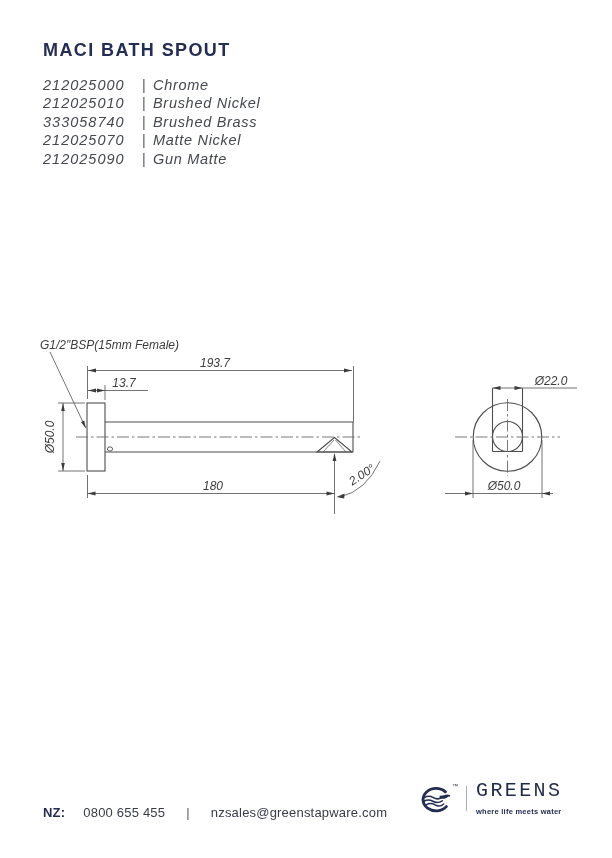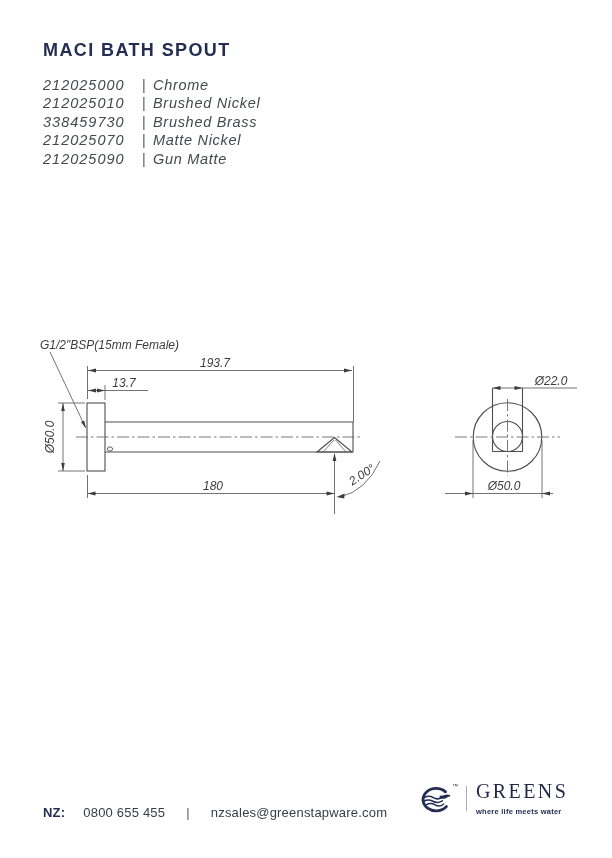--- a/index.html
+++ b/index.html
@@ -51,21 +51,21 @@
   .emblem-wrap { position:relative; width:38px; height:30px; }
   .emblem-wrap .tm {
     position:absolute; right:-2px; top:-1px;
     font-size:6px; color:#232d52; font-style:normal;
   }
   .logo-divider {
     width:1px; height:25px; background:#a9aebc; margin:0 9px 0 10px;
   }
   .logo-text { display:flex; flex-direction:column; }
   .brand {
-    font-family:Liberation Serif, serif;
+    font-family:Liberation Mono, monospace;
     font-size:20px; letter-spacing:2.4px; color:#1f2947; line-height:20px;
   }
   .tagline {
     font-size:7.5px; font-weight:bold; color:#232d52;
     letter-spacing:0.25px; margin-top:6px;
   }
 </style>
 </head>
 <body>
 
@@ -78,21 +78,21 @@
       <span class="code">212025000</span>
       <span class="vsep">|</span>
       <span class="finish">Chrome</span>
     </div>
     <div class="vrow">
       <span class="code">212025010</span>
       <span class="vsep">|</span>
       <span class="finish">Brushed Nickel</span>
     </div>
     <div class="vrow">
-      <span class="code">338459730</span>
+      <span class="code">333058740</span>
       <span class="vsep">|</span>
       <span class="finish">Brushed Brass</span>
     </div>
     <div class="vrow">
       <span class="code">212025070</span>
       <span class="vsep">|</span>
       <span class="finish">Matte Nickel</span>
     </div>
     <div class="vrow">
       <span class="code">212025090</span>

